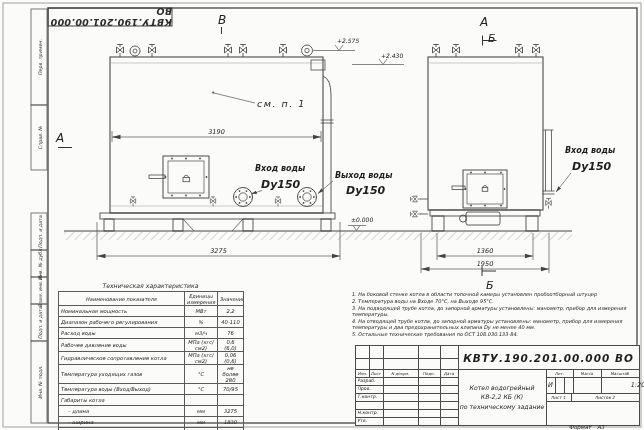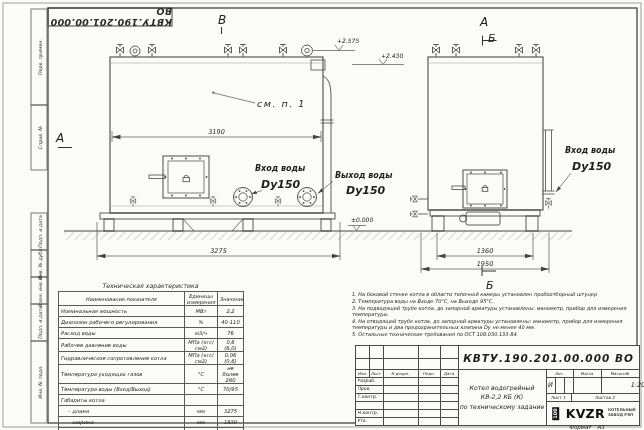--- a/index.html
+++ b/index.html
@@ -413,27 +413,19 @@
   <div class="cell ctr" style="left:190px;top:31px;width:9px;height:16px;font-size:6.5px">И</div>
   <div class="cell ctr" style="left:263px;top:31px;width:38px;height:16px;font-size:6.5px">1:20</div>
 
   <div class="cell ctr" style="left:190px;top:47px;width:25px;height:8px;font-size:4.3px">
     <span>Лист</span>&nbsp;<span>1</span>
   </div>
   <div class="cell ctr" style="left:215px;top:47px;width:68px;height:8px;font-size:4.3px">
     <span>Листов</span>&nbsp;<span>2</span>
   </div>
 
-  <div class="cell logo" style="left:190px;top:55px;width:93px;height:24px">
-    <span class="logomark">100</span>
-    <span class="logoname">KVZR</span>
-    <span class="logosub">
-      <span>КОТЕЛЬНЫЙ</span><br>
-      <span>ЗАВОД РЭП</span>
-    </span>
-  </div>
 </div>
 
 <div class="abs fmt">
   <span>Формат</span><span>А3</span>
 </div>
 
 </div>
 
 </body></html>

